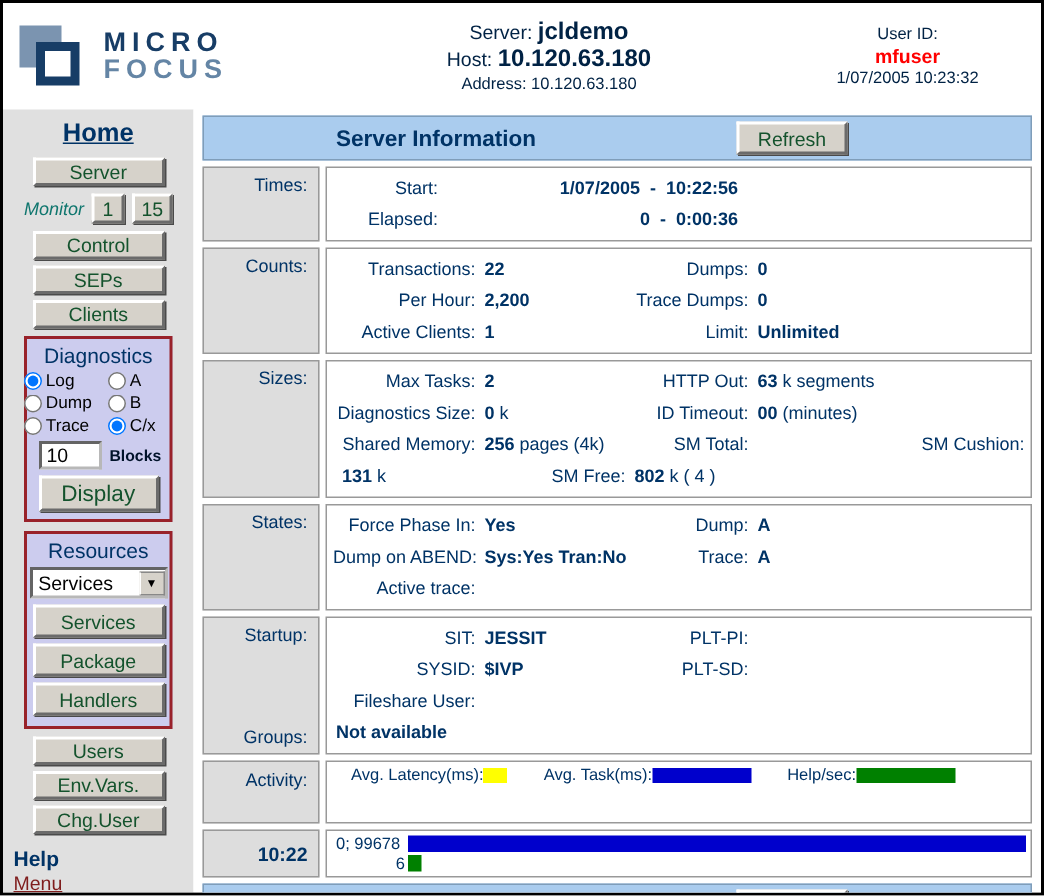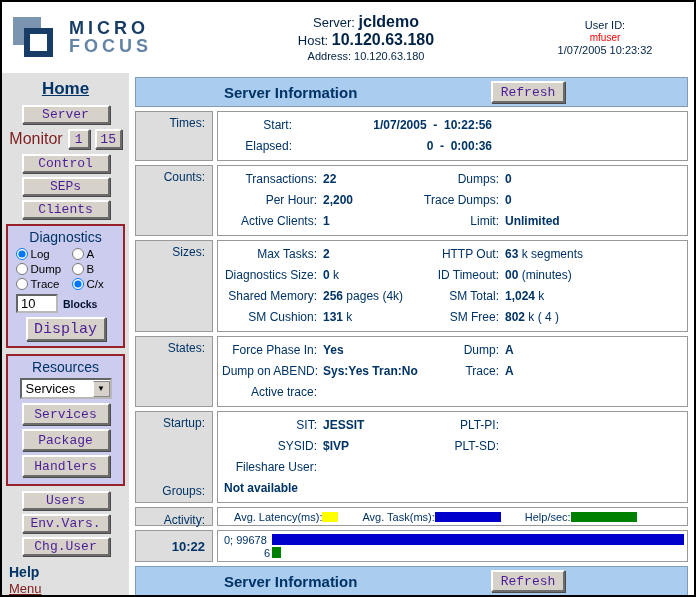--- a/index.html
+++ b/index.html
@@ -16,40 +16,40 @@
   .logo-sq-front { position:absolute; left:12px; top:13px; width:29px; height:29px; background:#fff; border:6px solid #173d66; }
   .logo-text { font-weight:bold; letter-spacing:4px; line-height:0.95; font-size:18px; }
   .logo-micro { color:#173d66; }
   .logo-focus { color:#6485a5; }
   .hdr-center { flex:1; text-align:center; color:#002244; }
   .hdr-line1, .hdr-line2 { font-size:13px; }
   .hdr-line1 b, .hdr-line2 b { font-size:16px; }
   .hdr-line3 { font-size:11px; margin-top:1px; }
   .hdr-right { width:150px; text-align:center; color:#002244; }
   .hdr-userid { font-size:11px; }
-  .hdr-user { font-size:10px; font-weight:normal; margin:1px 0; }
+  .hdr-user { font-size:13px; font-weight:bold; margin:1px 0; }
   .hdr-time { font-size:11px; }
   
   .content { display:flex; height:522px; }
   
   .sidebar { width:127px; background:#e0e0e0; height:100%; padding-top:4px;
              display:flex; flex-direction:column; align-items:center; overflow:hidden; }
   .home { font-size:17px; font-weight:bold; color:#003366; text-decoration:underline; margin:2px 0 4px; cursor:pointer; }
   .btn3d {
-    background:#d6d2ca; color:#4c1d95;
+    background:#d6d2ca; color:#14532d;
     border:2px solid; border-color:#ffffff #6b6b6b #6b6b6b #ffffff;
-    box-shadow:1px 1px 0 #4a4a4a; font-family:Liberation Mono, monospace;
+    box-shadow:1px 1px 0 #4a4a4a; font-family:Liberation Sans, sans-serif;
     cursor:pointer; font-size:13px;
   }
   .sbtn { width:88px; height:22px; margin:2px 0; }
   .monitor-row { display:flex; align-items:center; gap:5px; margin:3px 0; width:118px; justify-content:center; }
-  .monitor-label { color:#7f1d1d; font-size:16px; }
+  .monitor-label { color:#0f766e; font-size:12px;font-style:italic; }
   .mini1 { width:22px; height:20px; }
   .mini2 { width:27px; height:20px; }
-  .redbox { width:119px; border:2px solid #99222a; background:#ccccee; margin:3px 0; padding:3px 0 5px;
+  .redbox { width:99px; border:2px solid #99222a; background:#ccccee; margin:3px 0; padding:3px 0 5px;
             display:flex; flex-direction:column; align-items:center; }
   .redbox-title { color:#003366; font-size:14px; margin-bottom:3px; }
   .radio-grid { display:grid; grid-template-columns:56px 46px; row-gap:3px; padding-left:6px; width:112px; }
   .radio-item { display:flex; align-items:center; font-size:11.5px; color:#000; }
   .radio-item input { width:12px; height:12px; margin:0 3px 0 0; }
   .blocks-row { display:flex; align-items:center; gap:5px; margin-top:4px; align-self:flex-start; padding-left:8px; }
   .blocks-input { width:42px; height:19px; border:2px inset #b8b8b8; font-size:13px; padding-left:3px; background:#fff; font-family:"Liberation Sans",sans-serif; }
   .blocks-label { font-size:10.5px; font-weight:bold; color:#00122a; }
   .display-btn { width:80px; height:24px; font-size:15px; margin-top:4px; }
   .select-box { width:92px; height:21px; background:#fff; border:2px inset #b8b8b8; display:flex; align-items:center;
@@ -222,21 +222,20 @@
           <span class="val"><b>2</b><span class="suffix"></span></span>
           <span class="lbl">HTTP Out:</span>
           <span class="val"><b>63</b><span class="suffix"> k segments</span></span>
           <span class="lbl">Diagnostics Size:</span>
           <span class="val"><b>0</b><span class="suffix"> k</span></span>
           <span class="lbl">ID Timeout:</span>
           <span class="val"><b>00</b><span class="suffix"> (minutes)</span></span>
           <span class="lbl">Shared Memory:</span>
           <span class="val"><b>256</b><span class="suffix"> pages (4k)</span></span>
           <span class="lbl">SM Total:</span>
-          <span class="val"><b>1,024</b><span class="suffix"> k</span></span>
           <span class="lbl">SM Cushion:</span>
           <span class="val"><b>131</b><span class="suffix"> k</span></span>
           <span class="lbl">SM Free:</span>
           <span class="val"><b>802</b><span class="suffix"> k ( 4 )</span></span>
         </div>
       </div>
 
       <div class="section">
         <div class="section-label">States:</div>
         <div class="section-body grid4">
@@ -268,21 +267,21 @@
             <span class="val">$IVP</span>
             <span class="lbl">PLT-SD:</span>
             <span class="val"></span>
             <span class="lbl">Fileshare User:</span>
             <span class="val"></span>
           </div>
           <div class="groups-line">Not available</div>
         </div>
       </div>
 
-      <div class="section" style="height:19px;">
+      <div class="section" style="height:42px;">
         <div class="section-label" style="padding-top:5px;">Activity:</div>
         <div class="section-body activity-body">
           <span class="leg-group">
             <span>Avg. Latency(ms):</span>
             <span class="leg-swatch" style="background-color: rgb(255, 255, 0); width: 16px;"></span>
           </span>
           <span class="leg-group">
             <span>Avg. Task(ms):</span>
             <span class="leg-swatch" style="background-color: rgb(0, 0, 204); width: 66px;"></span>
           </span>

